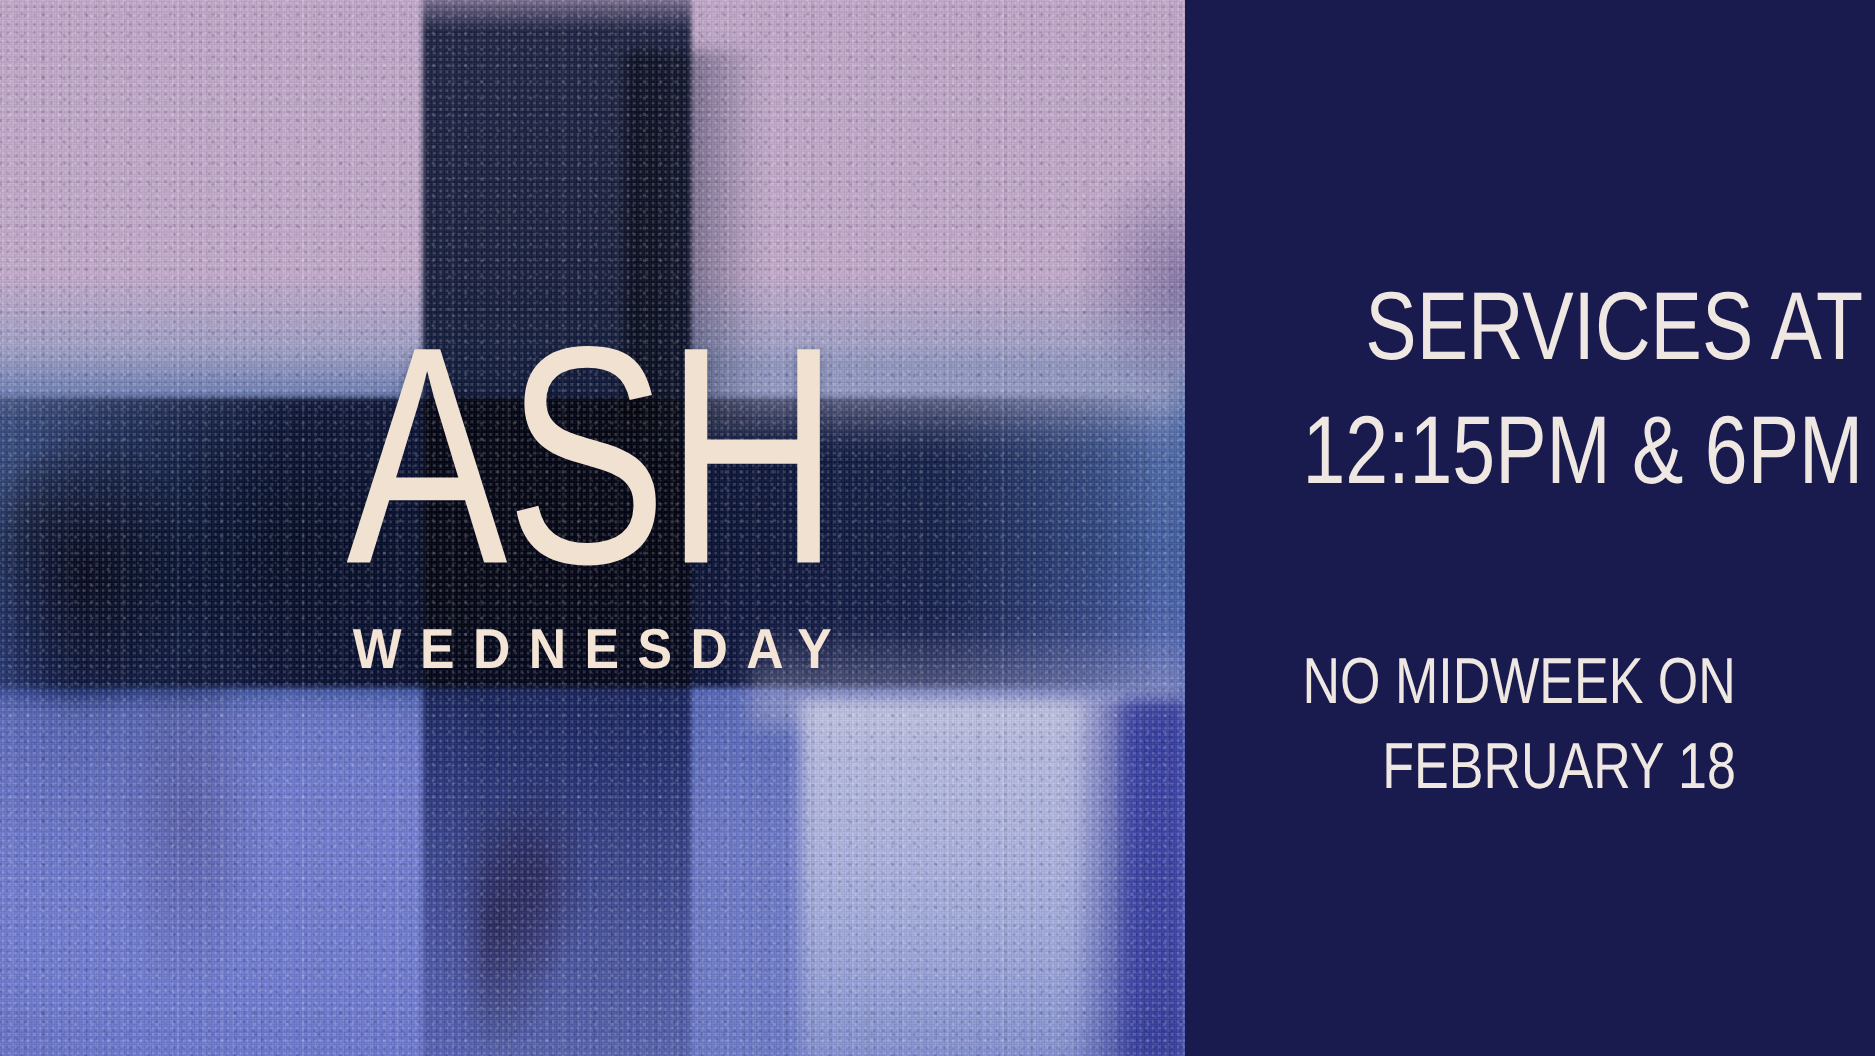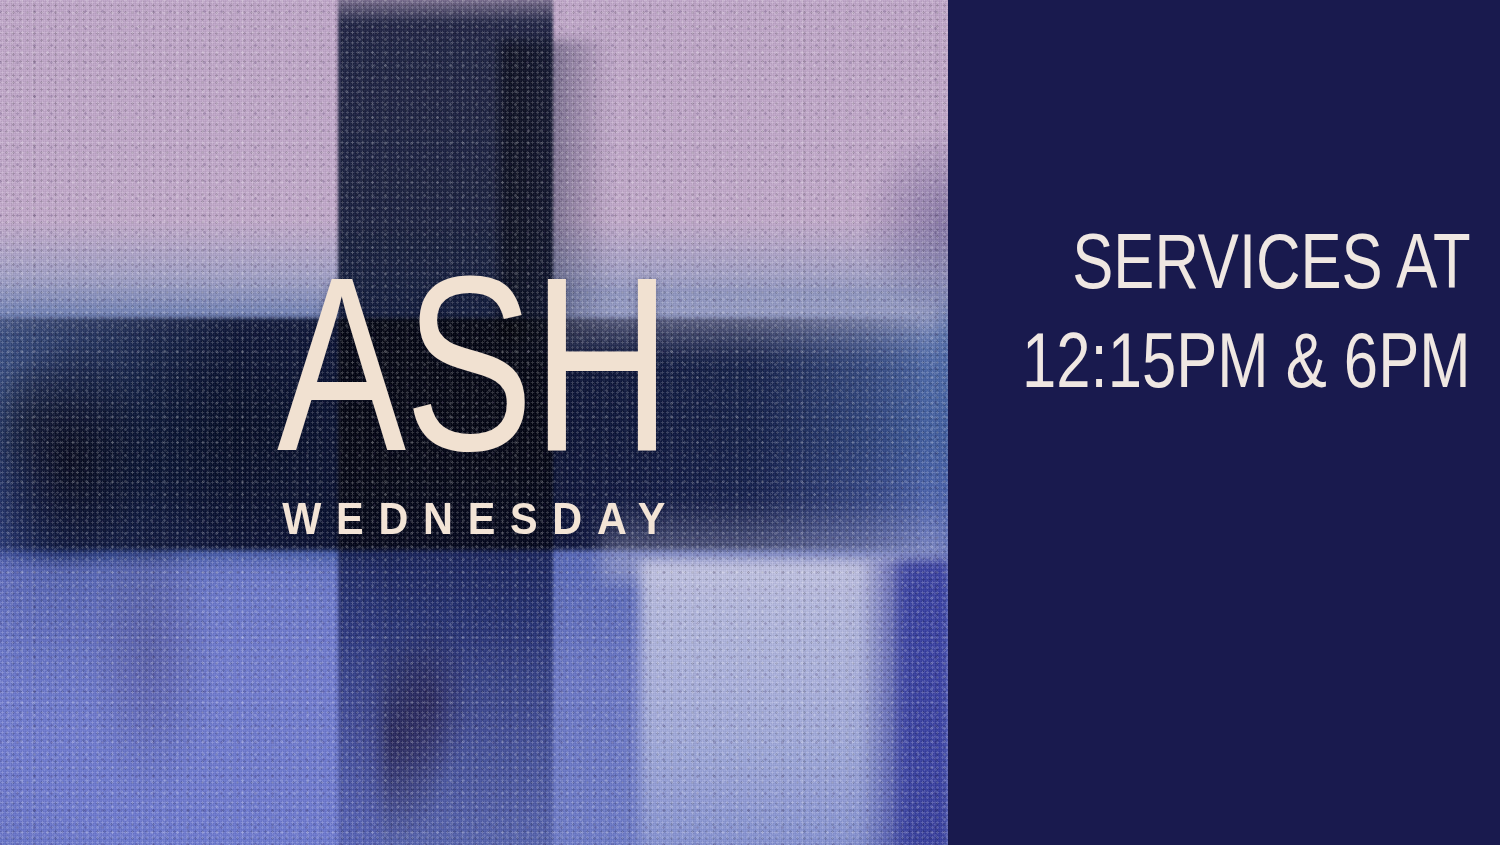--- a/index.html
+++ b/index.html
@@ -12,20 +12,21 @@
     font-family: "Liberation Sans", sans-serif;
   }
 
   .slide {
     position: relative;
     width: 1500px;
     height: 845px;
     overflow: hidden;
     display: flex;
     background: #191A4E;
+    gap: 20px;
   }
 
   
   .artwork {
     position: relative;
     width: 948px;
     height: 845px;
     overflow: hidden;
     background: #5d6bb5;
     isolation: isolate;
@@ -334,16 +335,20 @@
     </div>
   </div>
 
   <div class="info-panel">
 
     <div class="info-block info-services">
       <span class="line">SERVICES AT</span>
       <span class="line">12:15PM &amp; 6PM</span>
     </div>
 
+    <div class="info-block info-midweek">
+      <span class="line">NO MIDWEEK ON</span>
+      <span class="line">FEBRUARY 18</span>
+    </div>
 
   </div>
 
 </div>
 
 </body></html>

